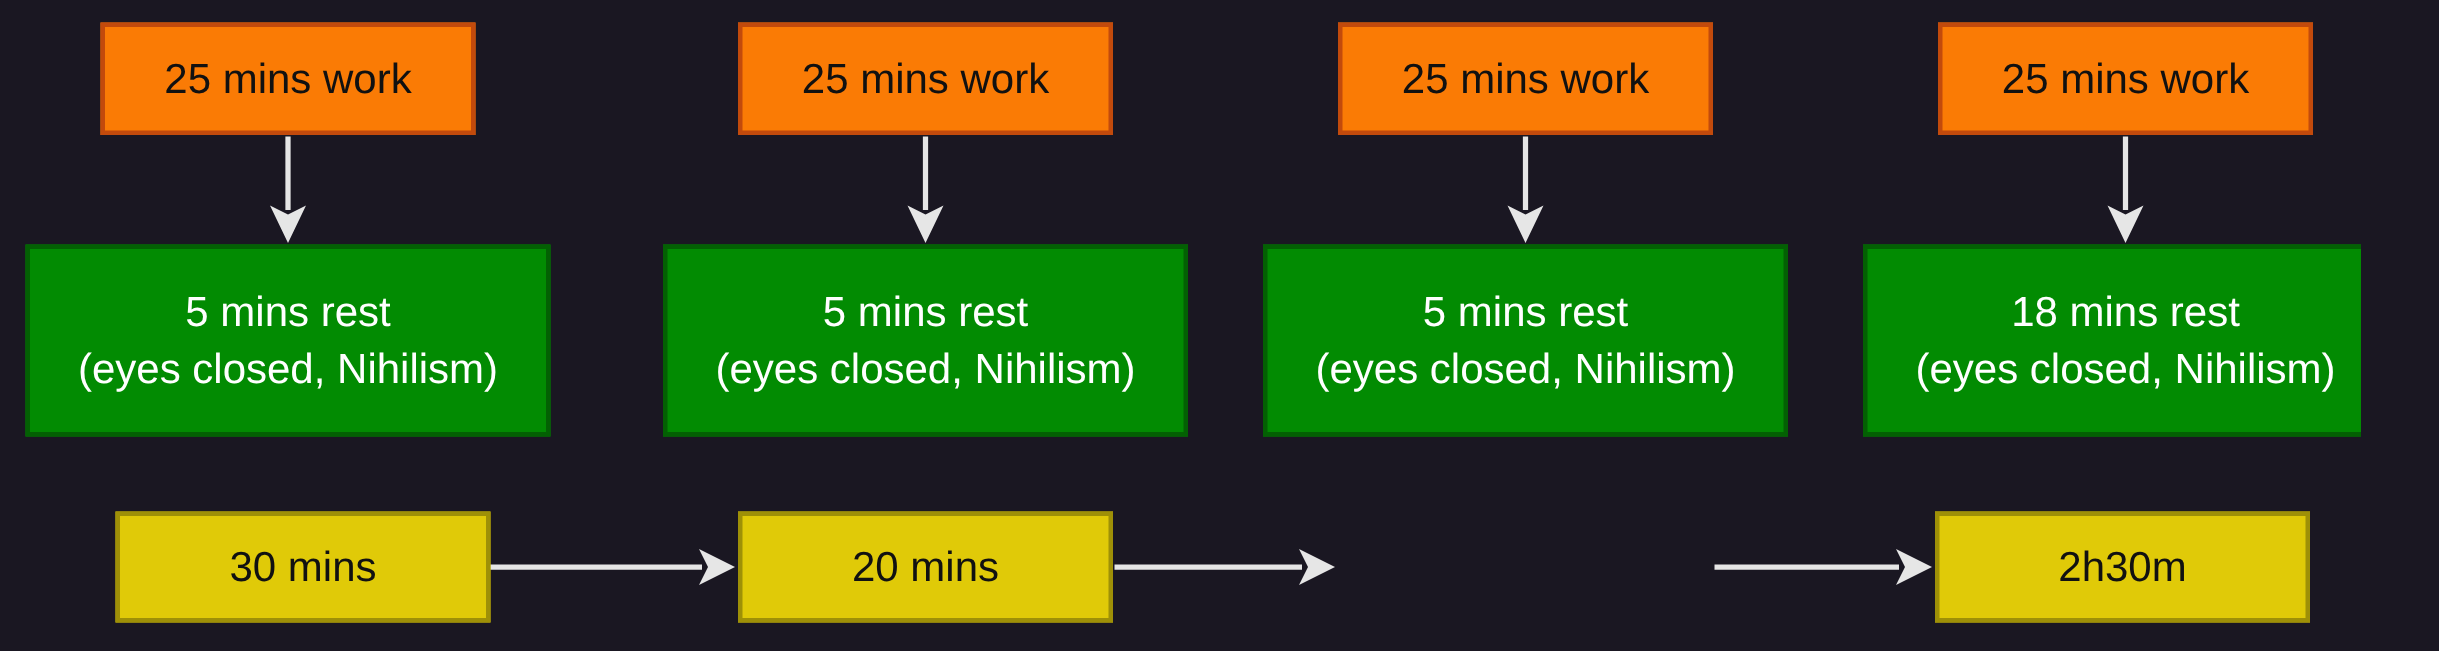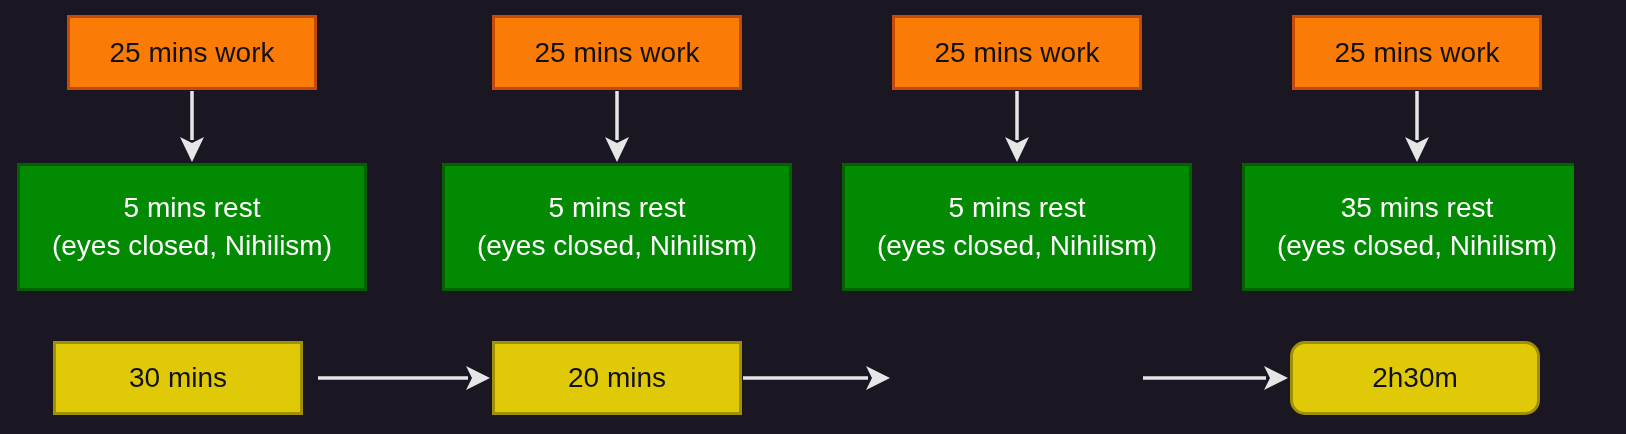--- a/index.html
+++ b/index.html
@@ -69,24 +69,24 @@
     font-size: 28px;
   }
   .work.c1  { left: 67px; }
   .work.c2  { left: 492px; }
   .work.c3  { left: 892px; }
   .work.c4  { left: 1292px; }
   .rest.c1  { left: 17px; }
   .rest.c2  { left: 442px; }
   .rest.c3  { left: 842px; }
   .rest.c4  { left: 1242px; }
-  .total.c1 { left: 53px; }
+  .total.c1 { left: 77px; }
   .total.c2 { left: 492px; }
   .total.c3 { left: 892px; }
-  .total.c4 { left: 1290px; border-radius: 15px; }
+  .total.c4 { left: 1290px; }
 </style>
 </head>
 <body>
 
 <div class="canvas">
 
   <svg class="arrow-layer" width="1626" height="434" viewBox="0 0 1626 434">
 
     <g>
       <line class="arrow-line" x1="192" y1="91" x2="192" y2="140"></line>
@@ -134,18 +134,18 @@
   <div class="box total c2">20 mins</div>
 
   <div class="box work c3">25 mins work</div>
   <div class="box rest c3">
     <div>5 mins rest</div>
     <div>(eyes closed, Nihilism)</div>
   </div>
 
   <div class="box work c4">25 mins work</div>
   <div class="box rest c4">
-    <div>35 mins rest</div>
+    <div>18 mins rest</div>
     <div>(eyes closed, Nihilism)</div>
   </div>
   <div class="box total c4">2h30m</div>
 
 </div>
 
 </body></html>

